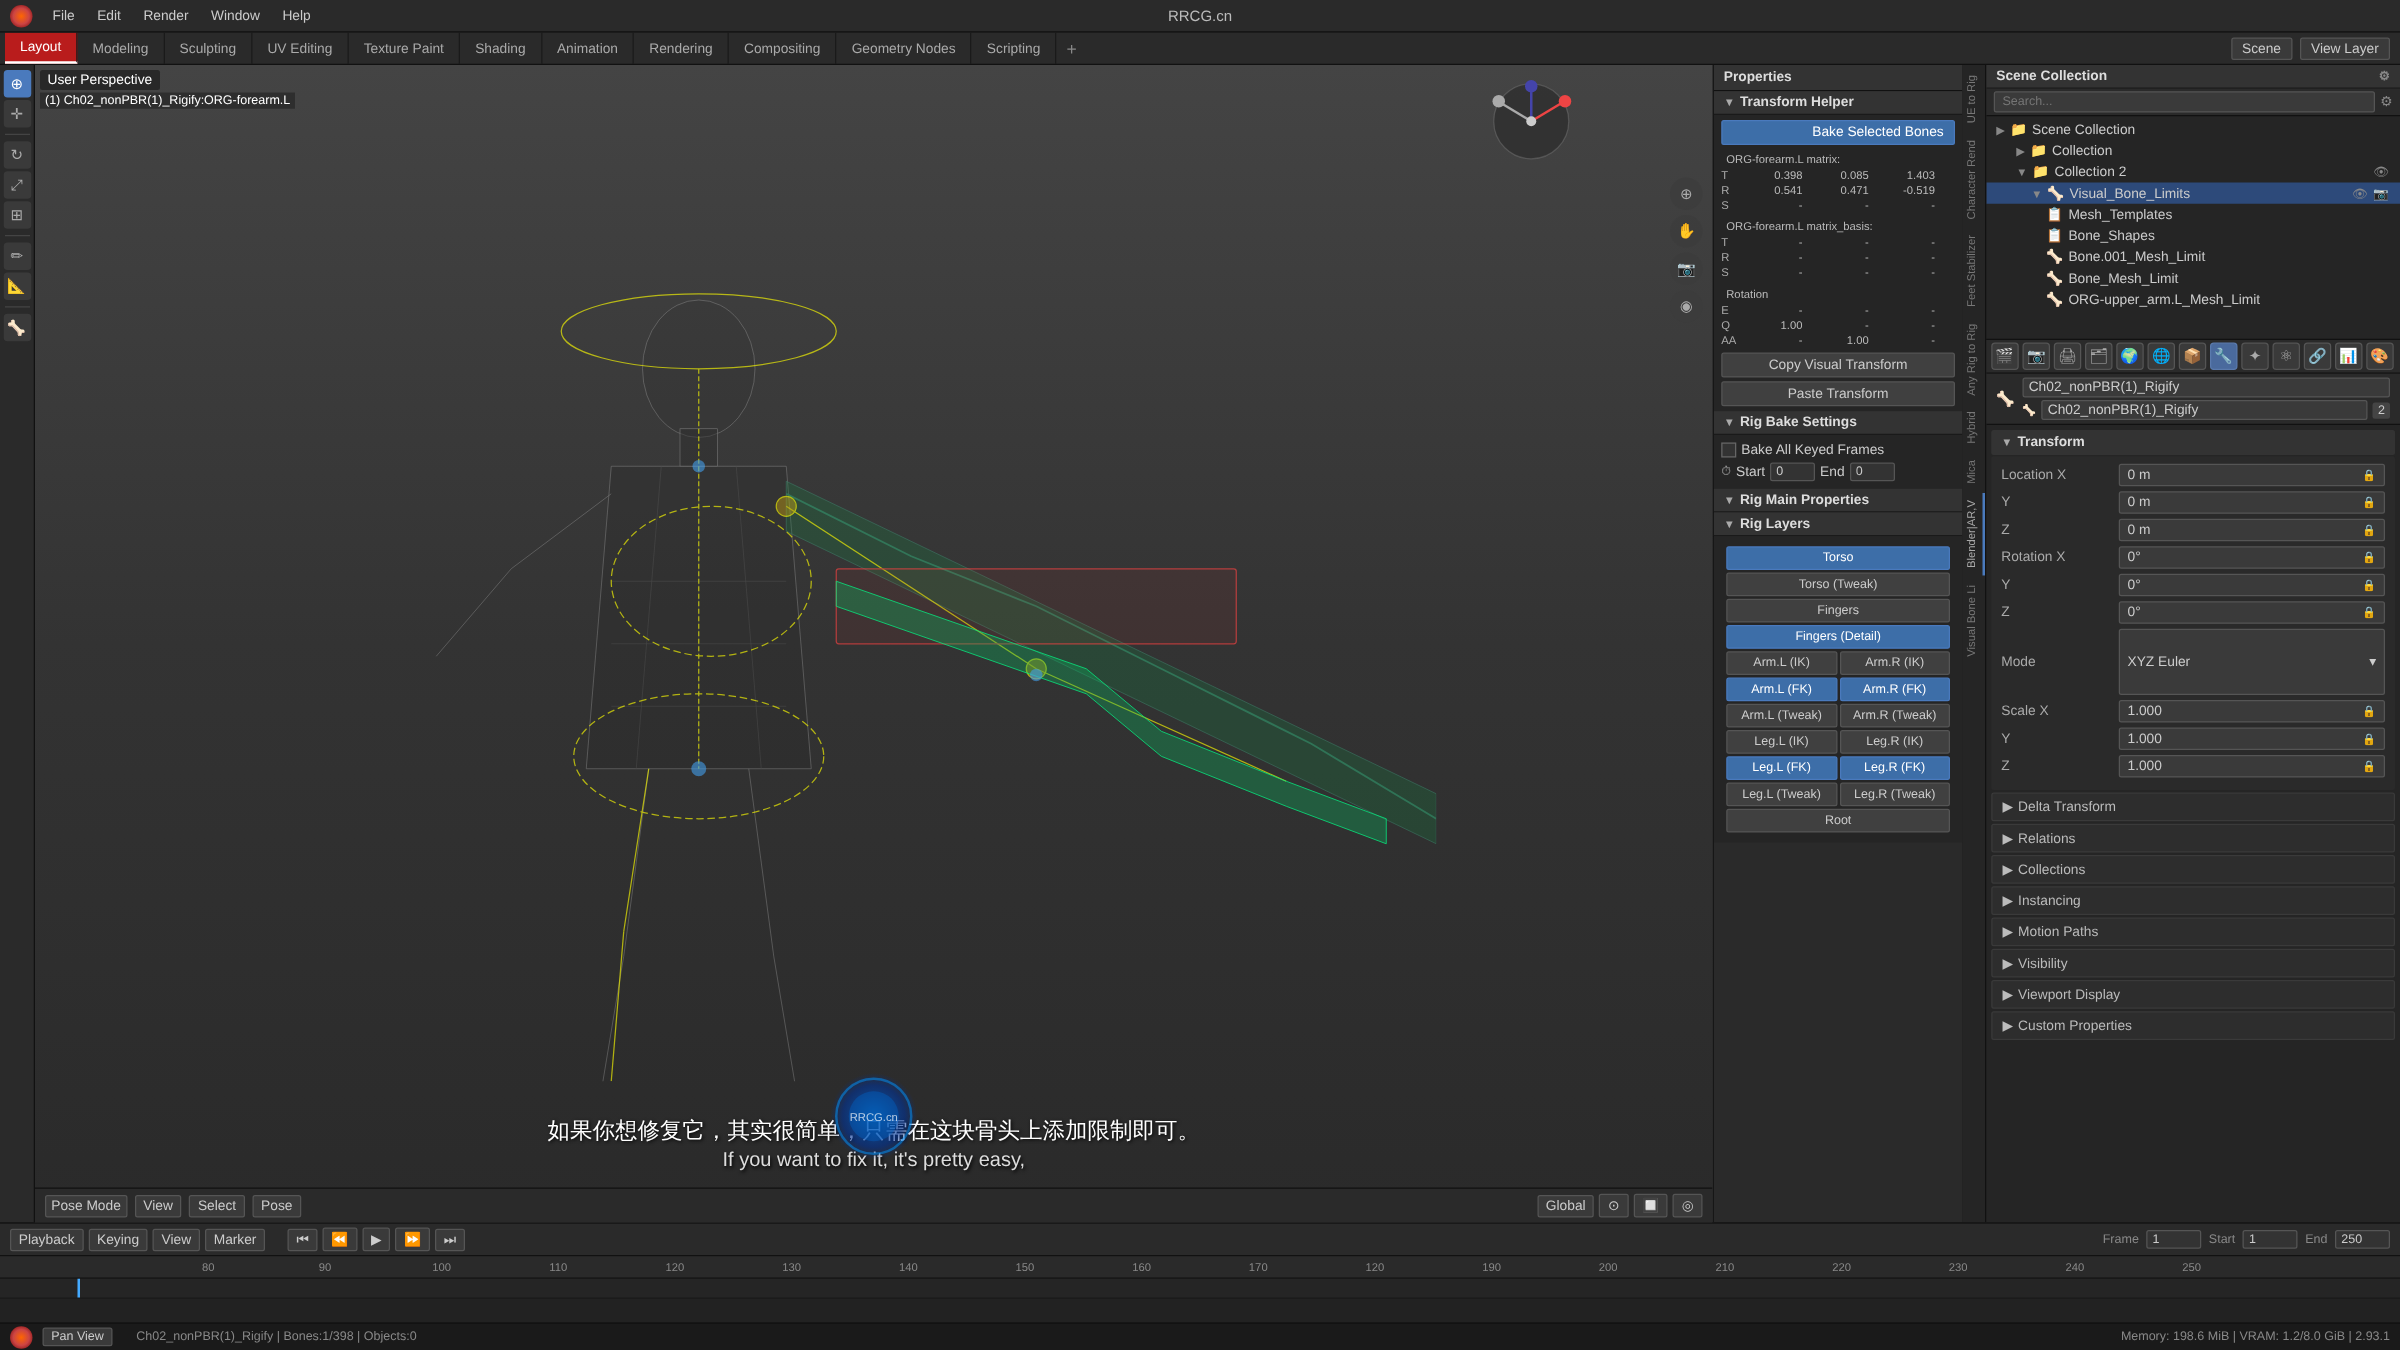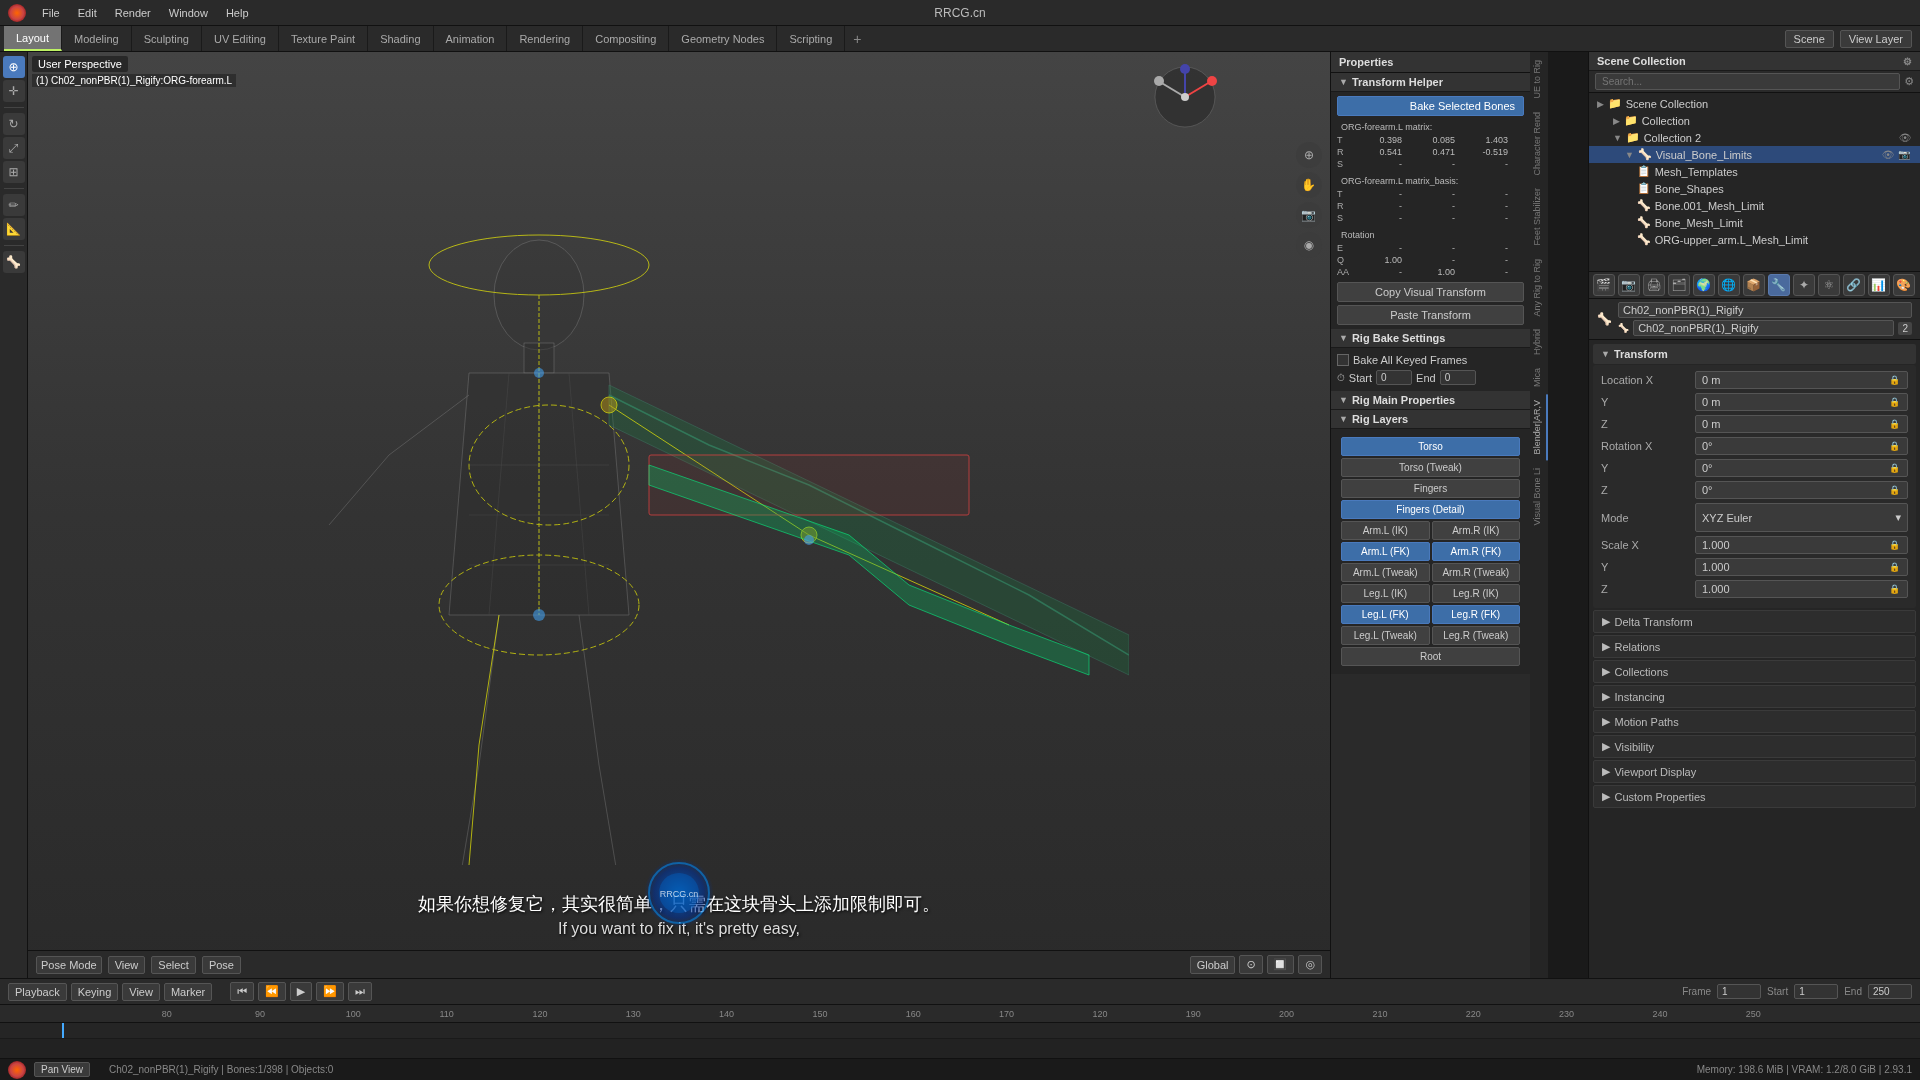--- a/index.html
+++ b/index.html
@@ -66,23 +66,23 @@
     .ws-tab {
       padding: 0 12px;
       display: flex;
       align-items: center;
       font-size: 11px;
       color: #aaa;
       cursor: pointer;
       border-right: 1px solid #1a1a1a;
     }
     .ws-tab.active {
-      background: #737373;
+      background: #b91c1c;
       color: #fff;
-      border-bottom: 2px solid #bef264;
+      border-bottom: 2px solid #ffffff;
     }
     .ws-tab-add {
       padding: 0 8px;
       display: flex;
       align-items: center;
       color: #888;
       cursor: pointer;
       font-size: 14px;
     }
     .ws-right {
@@ -354,21 +354,20 @@
     }
 
     
     .right-panels {
       width: 332px;
       display: flex;
       flex-direction: column;
       background: #252525;
       border-left: 1px solid #111;
       flex-shrink: 0;
-      margin-left: 40px;
     }
     .outliner-panel {
       height: 220px;
       display: flex;
       flex-direction: column;
       border-bottom: 1px solid #111;
       overflow: hidden;
     }
     .panel-title {
       background: #333;
@@ -516,21 +515,21 @@
       font-size: 9px;
       color: #666;
       cursor: pointer;
     }
     .mode-dropdown {
       flex: 1;
       background: #3a3a3a;
       border: 1px solid #555;
       color: #ccc;
       font-size: 11px;
-      padding: 7px 6px;
+      padding: 19px 6px;
       border-radius: 2px;
       display: flex;
       align-items: center;
       justify-content: space-between;
       cursor: pointer;
     }
     .collapse-section {
       background: #2d2d2d;
       border: 1px solid #3a3a3a;
       border-radius: 2px;

